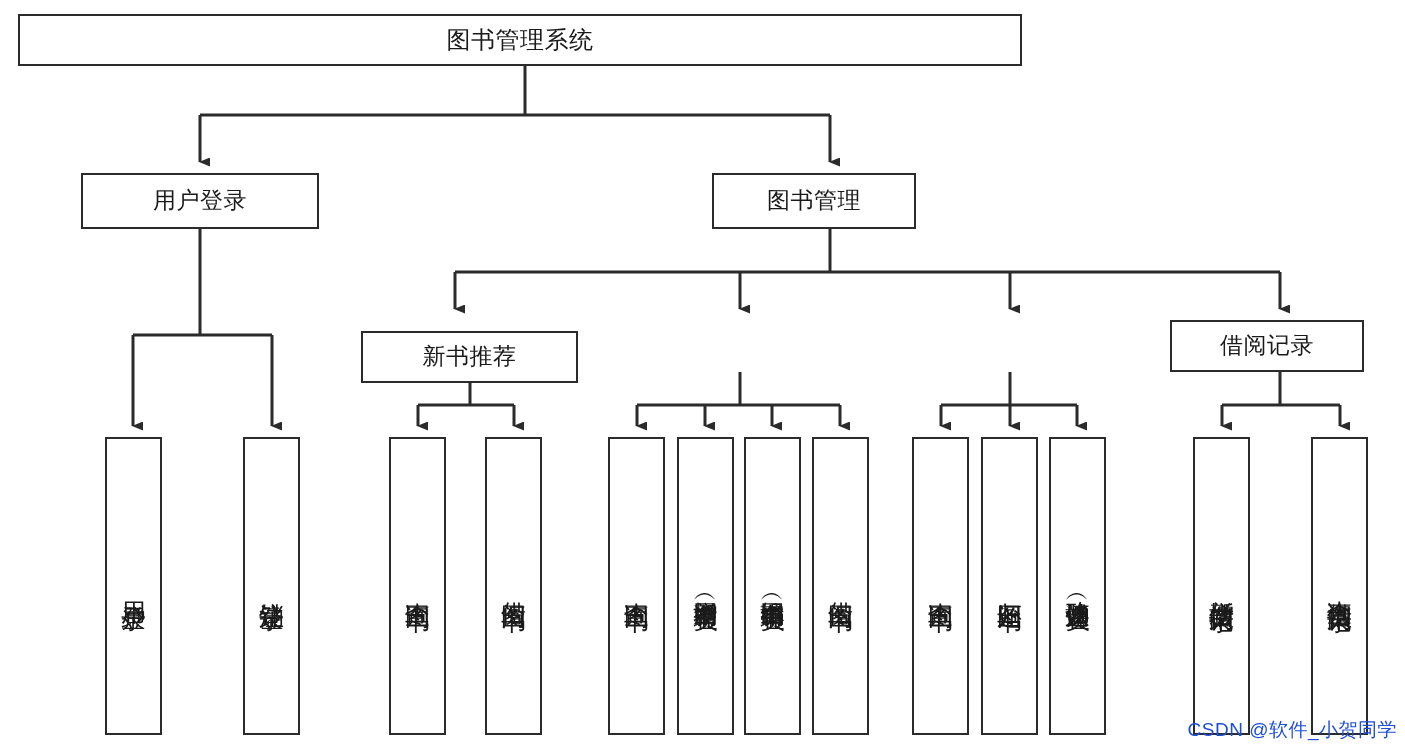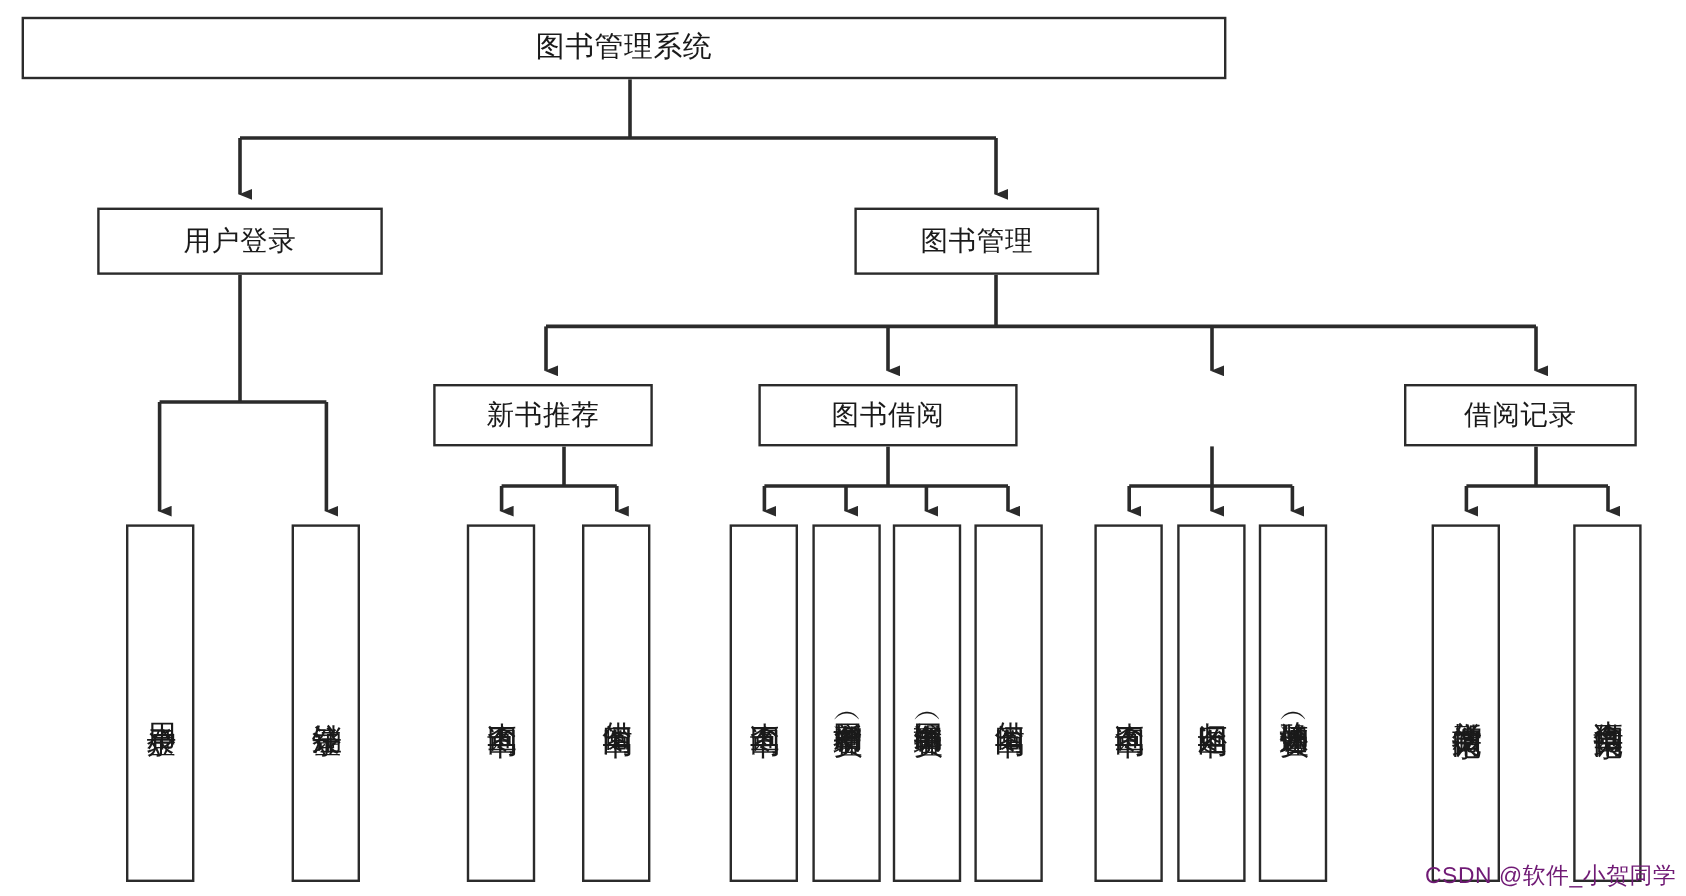--- a/index.html
+++ b/index.html
@@ -66,21 +66,21 @@
   }
   .node.leaf.tall-text .node-label {
     font-size: 24px;
     letter-spacing: 1px;
   }
   #watermark {
     position: absolute;
     right: 8px;
     bottom: 4px;
     font-size: 19px;
-    color: #701a75;
+    color: #1d4ed8;
     letter-spacing: 0.5px;
     white-space: nowrap;
     user-select: none;
   }
 </style>
 </head>
 <body>
 
 <div id="diagram-root">
 
@@ -130,25 +130,22 @@
   <div class="node root horiz" style="left: 18px; top: 14px; width: 1004px; height: 52px;">
     <span class="node-label">图书管理系统</span>
   </div>
 
   <div class="node horiz" style="left: 81px; top: 173px; width: 238px; height: 56px;">
       <span class="node-label">用户登录</span>
     </div>
     <div class="node horiz" style="left: 712px; top: 173px; width: 204px; height: 56px;">
       <span class="node-label">图书管理</span>
     </div>
-    <div class="node horiz" style="left: 361px; top: 320px; width: 183px; height: 52px;">
+    <div class="node horiz" style="left: 361px; top: 331px; width: 217px; height: 52px;">
       <span class="node-label">新书推荐</span>
-    </div>
-    <div class="node horiz" style="left: 632px; top: 320px; width: 216px; height: 52px;">
-      <span class="node-label">图书借阅</span>
     </div>
     <div class="node horiz" style="left: 1170px; top: 320px; width: 194px; height: 52px;">
       <span class="node-label">借阅记录</span>
     </div>
     <div class="node leaf" style="left: 105px; top: 437px; width: 57px; height: 298px;">
       <span class="node-label">用户登录</span>
     </div>
     <div class="node leaf" style="left: 243px; top: 437px; width: 57px; height: 298px;">
       <span class="node-label">注销登录</span>
     </div>

